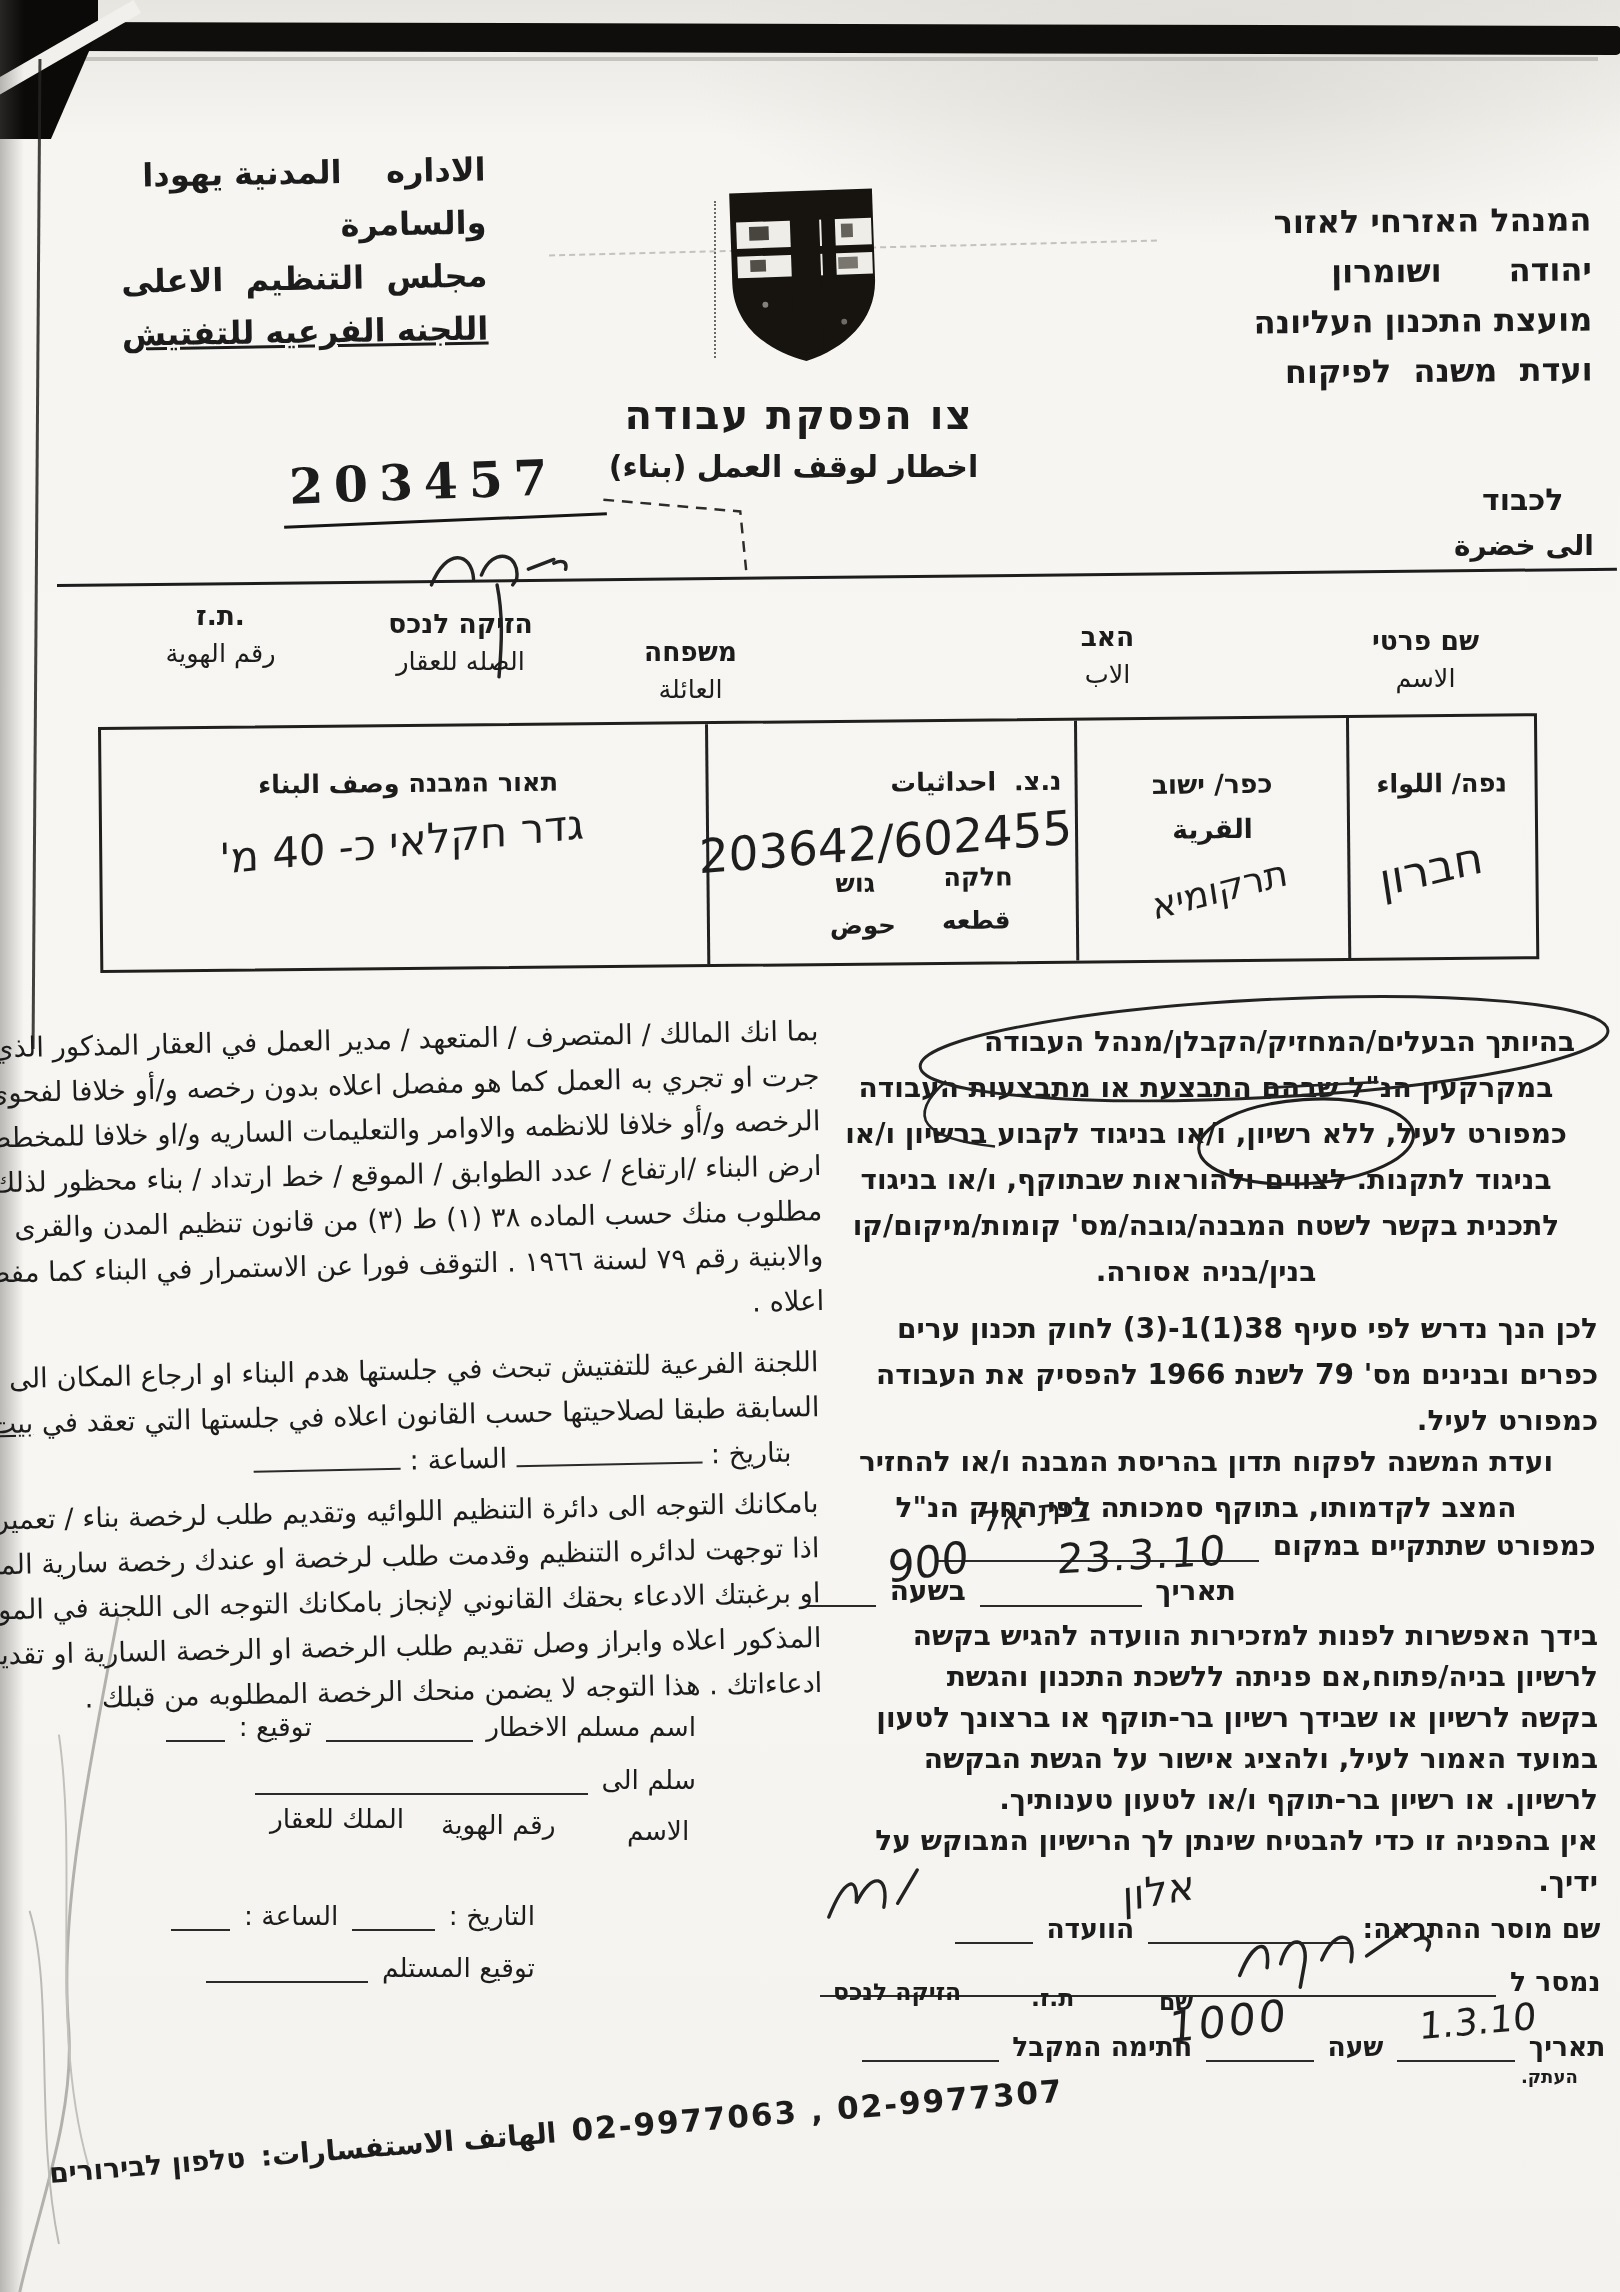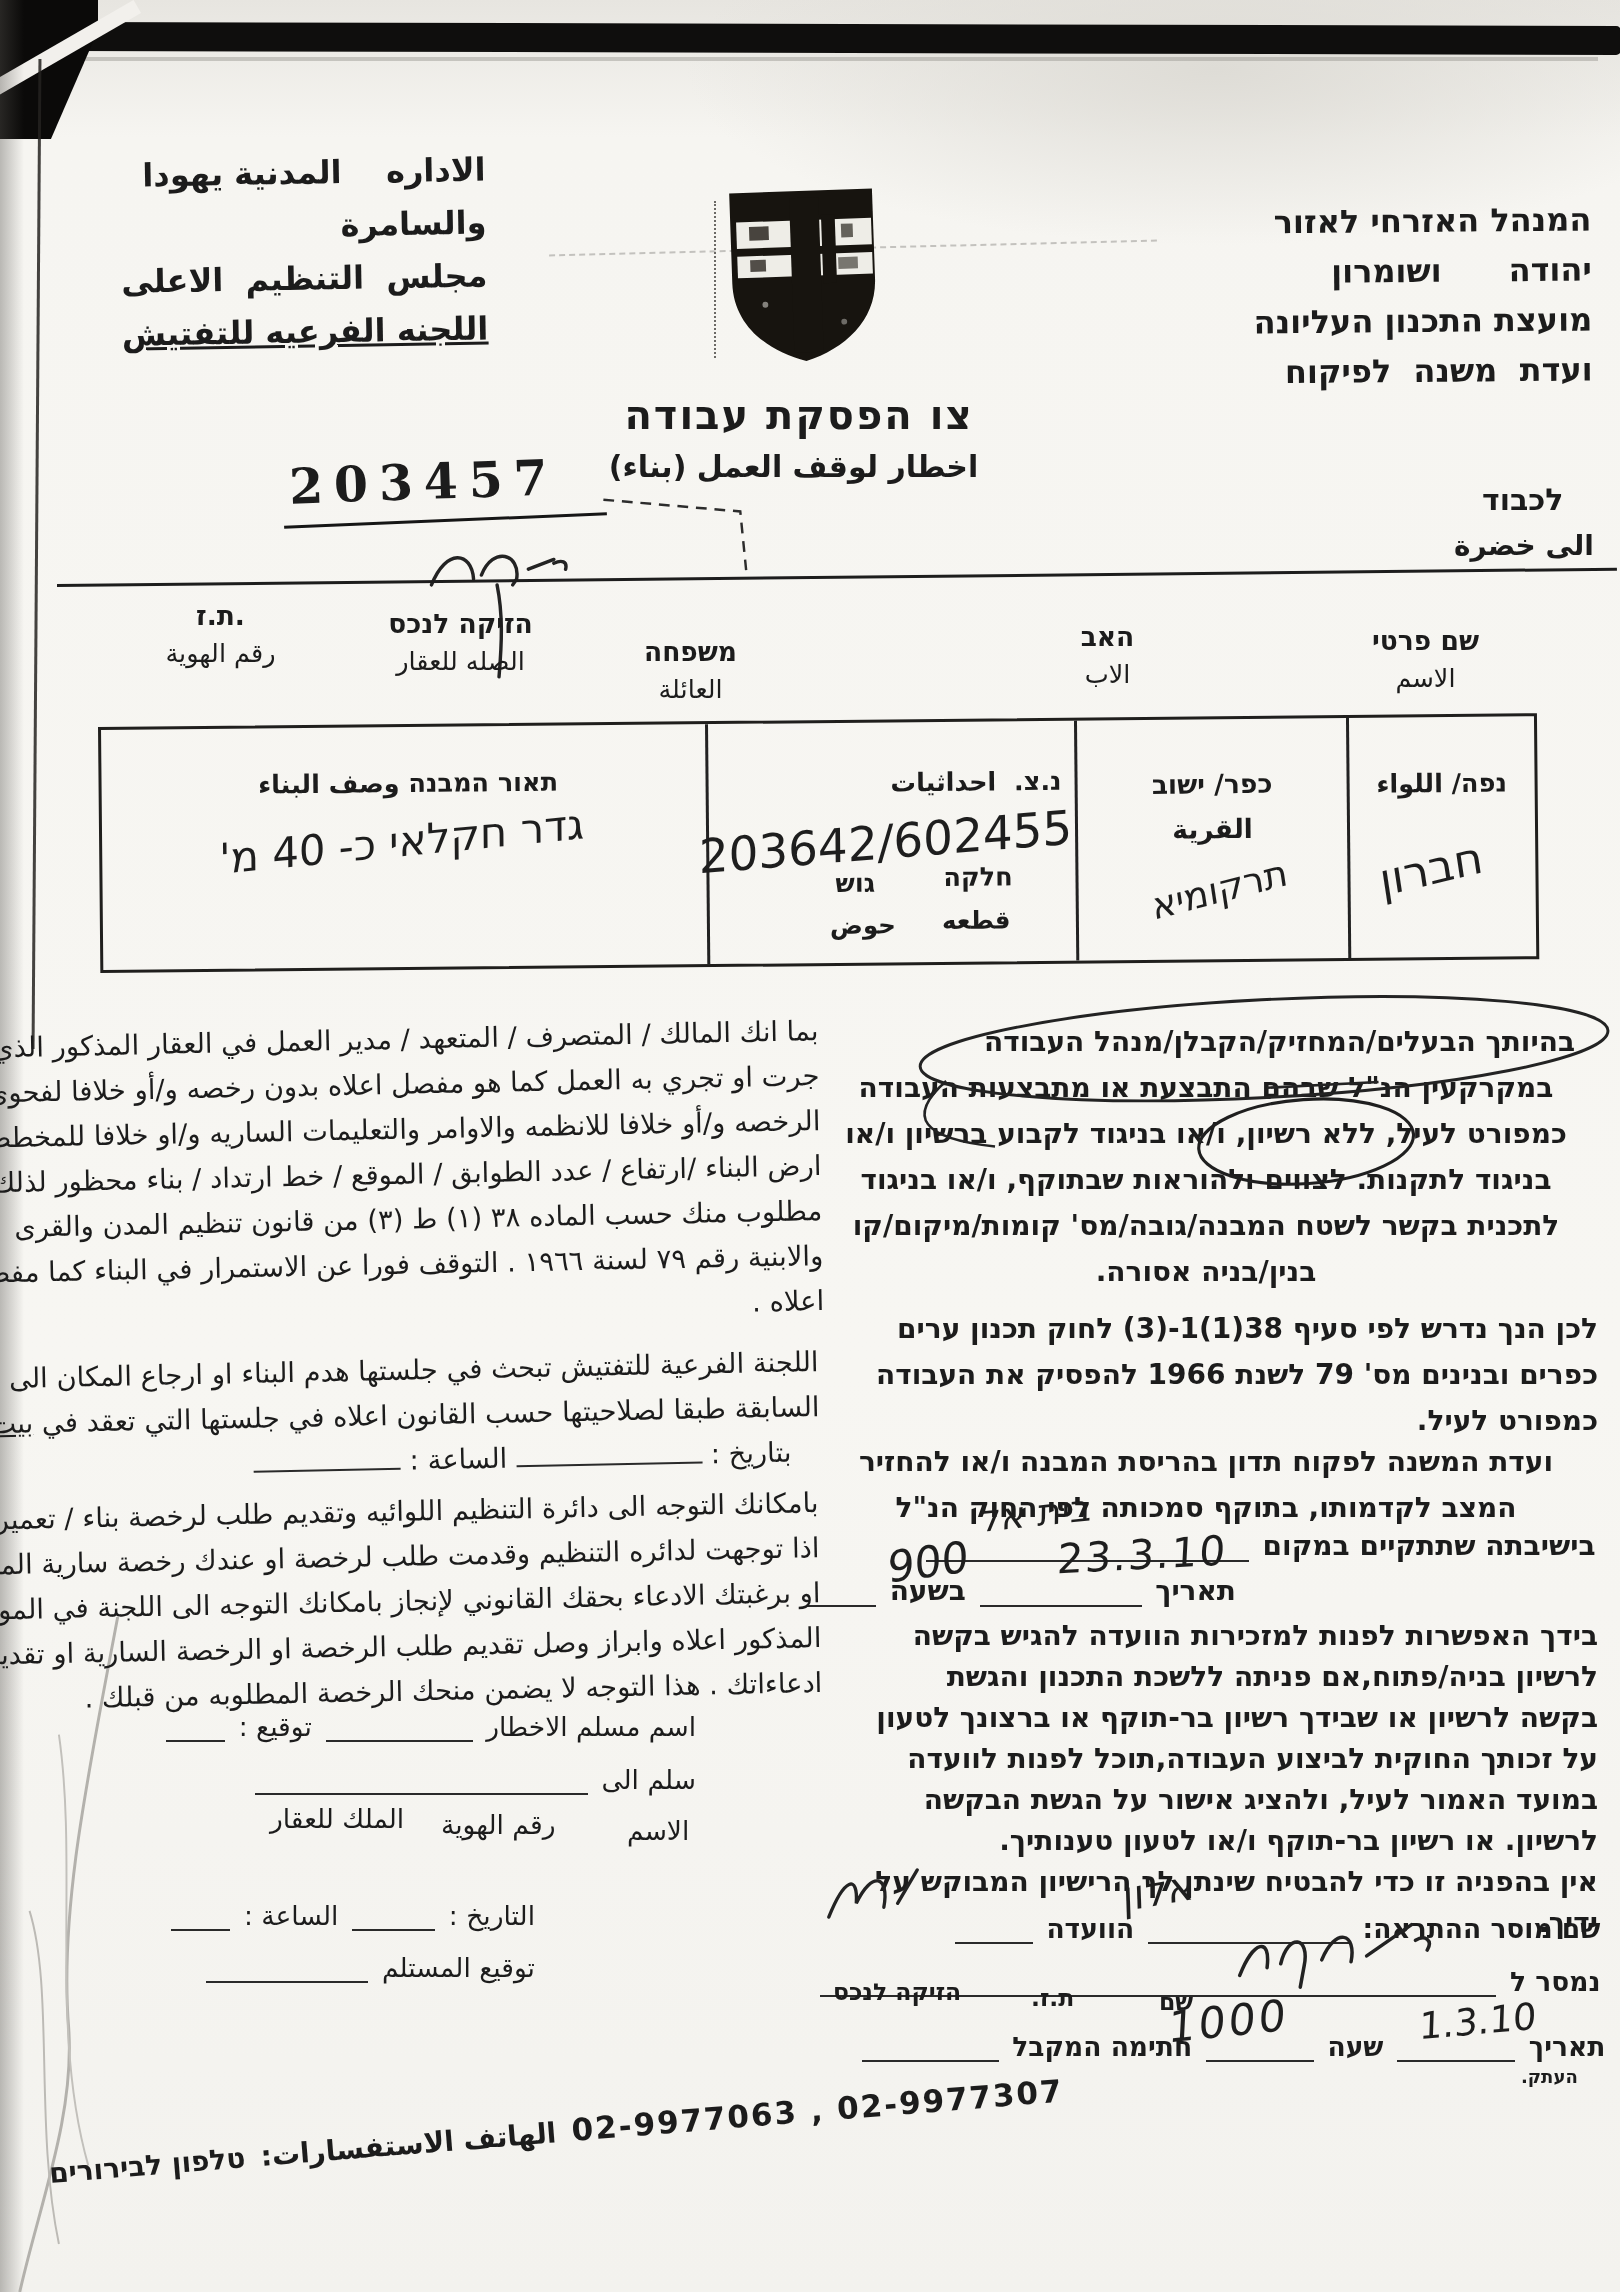--- a/index.html
+++ b/index.html
@@ -165,39 +165,38 @@
     <div class="hline">כפרים ובנינים מס' 79 לשנת 1966 להפסיק את העבודה</div>
     <div class="hline">כמפורט לעיל.</div>
   </div>
 
   <div class="abs rtl tr" style="left:814px;top:1439px;width:784px;text-align:center;">
     <div class="hline">ועדת המשנה לפקוח תדון בהריסת המבנה ו/או להחזיר</div>
     <div class="hline">המצב לקדמותו, בתוקף סמכותה לפי החוק הנ"ל</div>
   </div>
 
   <div class="abs sigrow" style="right:24.5px;top:1529px;font-size:28px;">
-    <span class="b">בישיבתה שתתקיים במקום</span>
+    <span class="b">כמפורט שתתקיים במקום</span>
     <span class="bl" style="width:323px;"></span>
   </div>
   <div class="abs hw" style="left:980px;top:1492px;font-size:37px;transform:rotate(-6deg) skewX(-7deg);">בית אל</div>
 
   <div class="abs sigrow" style="right:384px;top:1574px;font-size:28px;">
     <span class="b">תאריך</span>
     <span class="bl" style="width:162px;"></span>
     <span class="b">בשעה</span>
     <span class="bl" style="width:69px;"></span>
   </div>
   <div class="abs hw ltr" style="left:1057px;top:1531px;font-size:41px;letter-spacing:2px;transform:rotate(-3deg) skewX(-6deg);">23.3.10</div>
   <div class="abs hw ltr" style="left:887px;top:1537px;font-size:43px;transform:rotate(-8deg) skewX(-8deg);">900</div>
 
   <div class="abs rtl tr" style="left:814px;top:1615px;width:784px;">
     <div class="hline" style="line-height:41px;">בידך האפשרות לפנות למזכירות הוועדה להגיש בקשה</div>
     <div class="hline" style="line-height:41px;">לרשיון בניה/פתוח,אם פניתה ללשכת התכנון והגשת</div>
     <div class="hline" style="line-height:41px;">בקשה לרשיון או שבידך רשיון בר-תוקף או ברצונך לטעון</div>
-    <div class="hline" style="line-height:41px;">על זכותך החוקית לביצוע העבודה,תוכל לפנות לוועדה</div>
     <div class="hline" style="line-height:41px;">במועד האמור לעיל, ולהציג אישור על הגשת הבקשה</div>
     <div class="hline" style="line-height:41px;">לרשיון. או רשיון בר-תוקף ו/או לטעון טענותיך.</div>
     <div class="hline" style="line-height:41px;">אין בהפניה זו כדי להבטיח שינתן לך הרישיון המבוקש על</div>
     <div class="hline" style="line-height:41px;">ידיך.</div>
   </div>
 
   <div class="abs sigrow" style="right:19.6px;top:1913px;font-size:26.5px;">
     <span class="b">שם מוסר ההתראה:</span>
     <span class="bl" style="width:201px;"></span>
     <span class="b">הוועדה</span>

